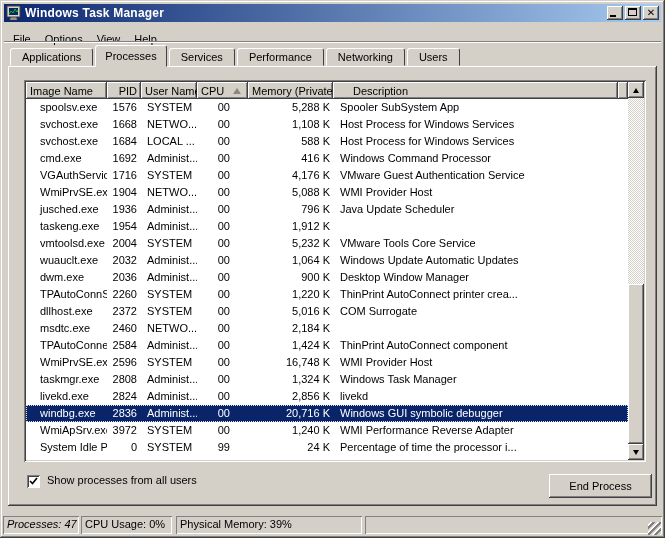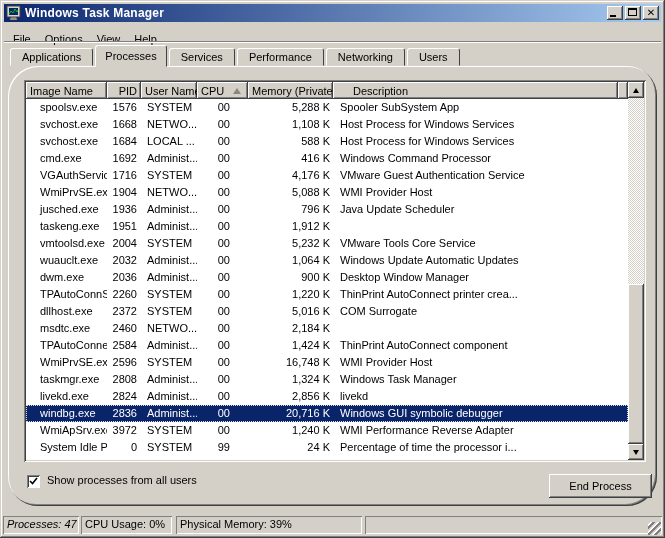--- a/index.html
+++ b/index.html
@@ -35,21 +35,21 @@
 
   
   .tabs { position:absolute; left:10px; top:48px; height:18px; display:flex; align-items:flex-end; z-index:3; }
   .tab { height:18px; line-height:17px; padding:0 11px; background:#d4d0c8;
     border:1px solid; border-color:#ffffff #404040 #d4d0c8 #ffffff;
     border-top-left-radius:3px; border-top-right-radius:3px; margin-right:2px; }
   .tab.active { height:22px; line-height:20px; padding:0 9px; margin-bottom:-1px; z-index:4; position:relative; }
 
   .tabpanel { position:absolute; left:8px; top:66px; width:649px; height:440px; background:#d4d0c8; z-index:2;
     box-shadow: inset -1px -1px 0 #404040, inset 1px 1px 0 #ffffff,
-                inset -2px -2px 0 #808080, inset 2px 2px 0 #d4d0c8; border-radius: 30px; }
+                inset -2px -2px 0 #808080, inset 2px 2px 0 #d4d0c8; }
 
   
   .listview { position:absolute; left:16px; top:14px; width:622px; height:382px; background:#fff;
     box-shadow: inset 1px 1px 0 #808080, inset -1px -1px 0 #ffffff,
                 inset 2px 2px 0 #404040, inset -2px -2px 0 #d4d0c8; }
   .lv-inner { position:absolute; inset:2px; overflow:hidden; background:#fff; }
   .lv-header { position:absolute; top:0; left:0; right:16px; height:17px; display:flex; }
   .hcell { background:#d4d0c8; height:17px; line-height:16px; padding:0 4px; white-space:nowrap; overflow:hidden;
     box-shadow: inset -1px -1px 0 #404040, inset 1px 1px 0 #ffffff, inset -2px -2px 0 #808080;
     display:flex; align-items:center; }
@@ -225,21 +225,21 @@
             <div class="lv-row">
               <div class="c-name">jusched.exe</div>
               <div class="c-pid">1936</div>
               <div class="c-user">Administ...</div>
               <div class="c-cpu">00</div>
               <div class="c-mem">796 K</div>
               <div class="c-desc">Java Update Scheduler</div>
             </div>
             <div class="lv-row">
               <div class="c-name">taskeng.exe</div>
-              <div class="c-pid">1951</div>
+              <div class="c-pid">1954</div>
               <div class="c-user">Administ...</div>
               <div class="c-cpu">00</div>
               <div class="c-mem">1,912 K</div>
             </div>
             <div class="lv-row">
               <div class="c-name">vmtoolsd.exe</div>
               <div class="c-pid">2004</div>
               <div class="c-user">SYSTEM</div>
               <div class="c-cpu">00</div>
               <div class="c-mem">5,232 K</div>

